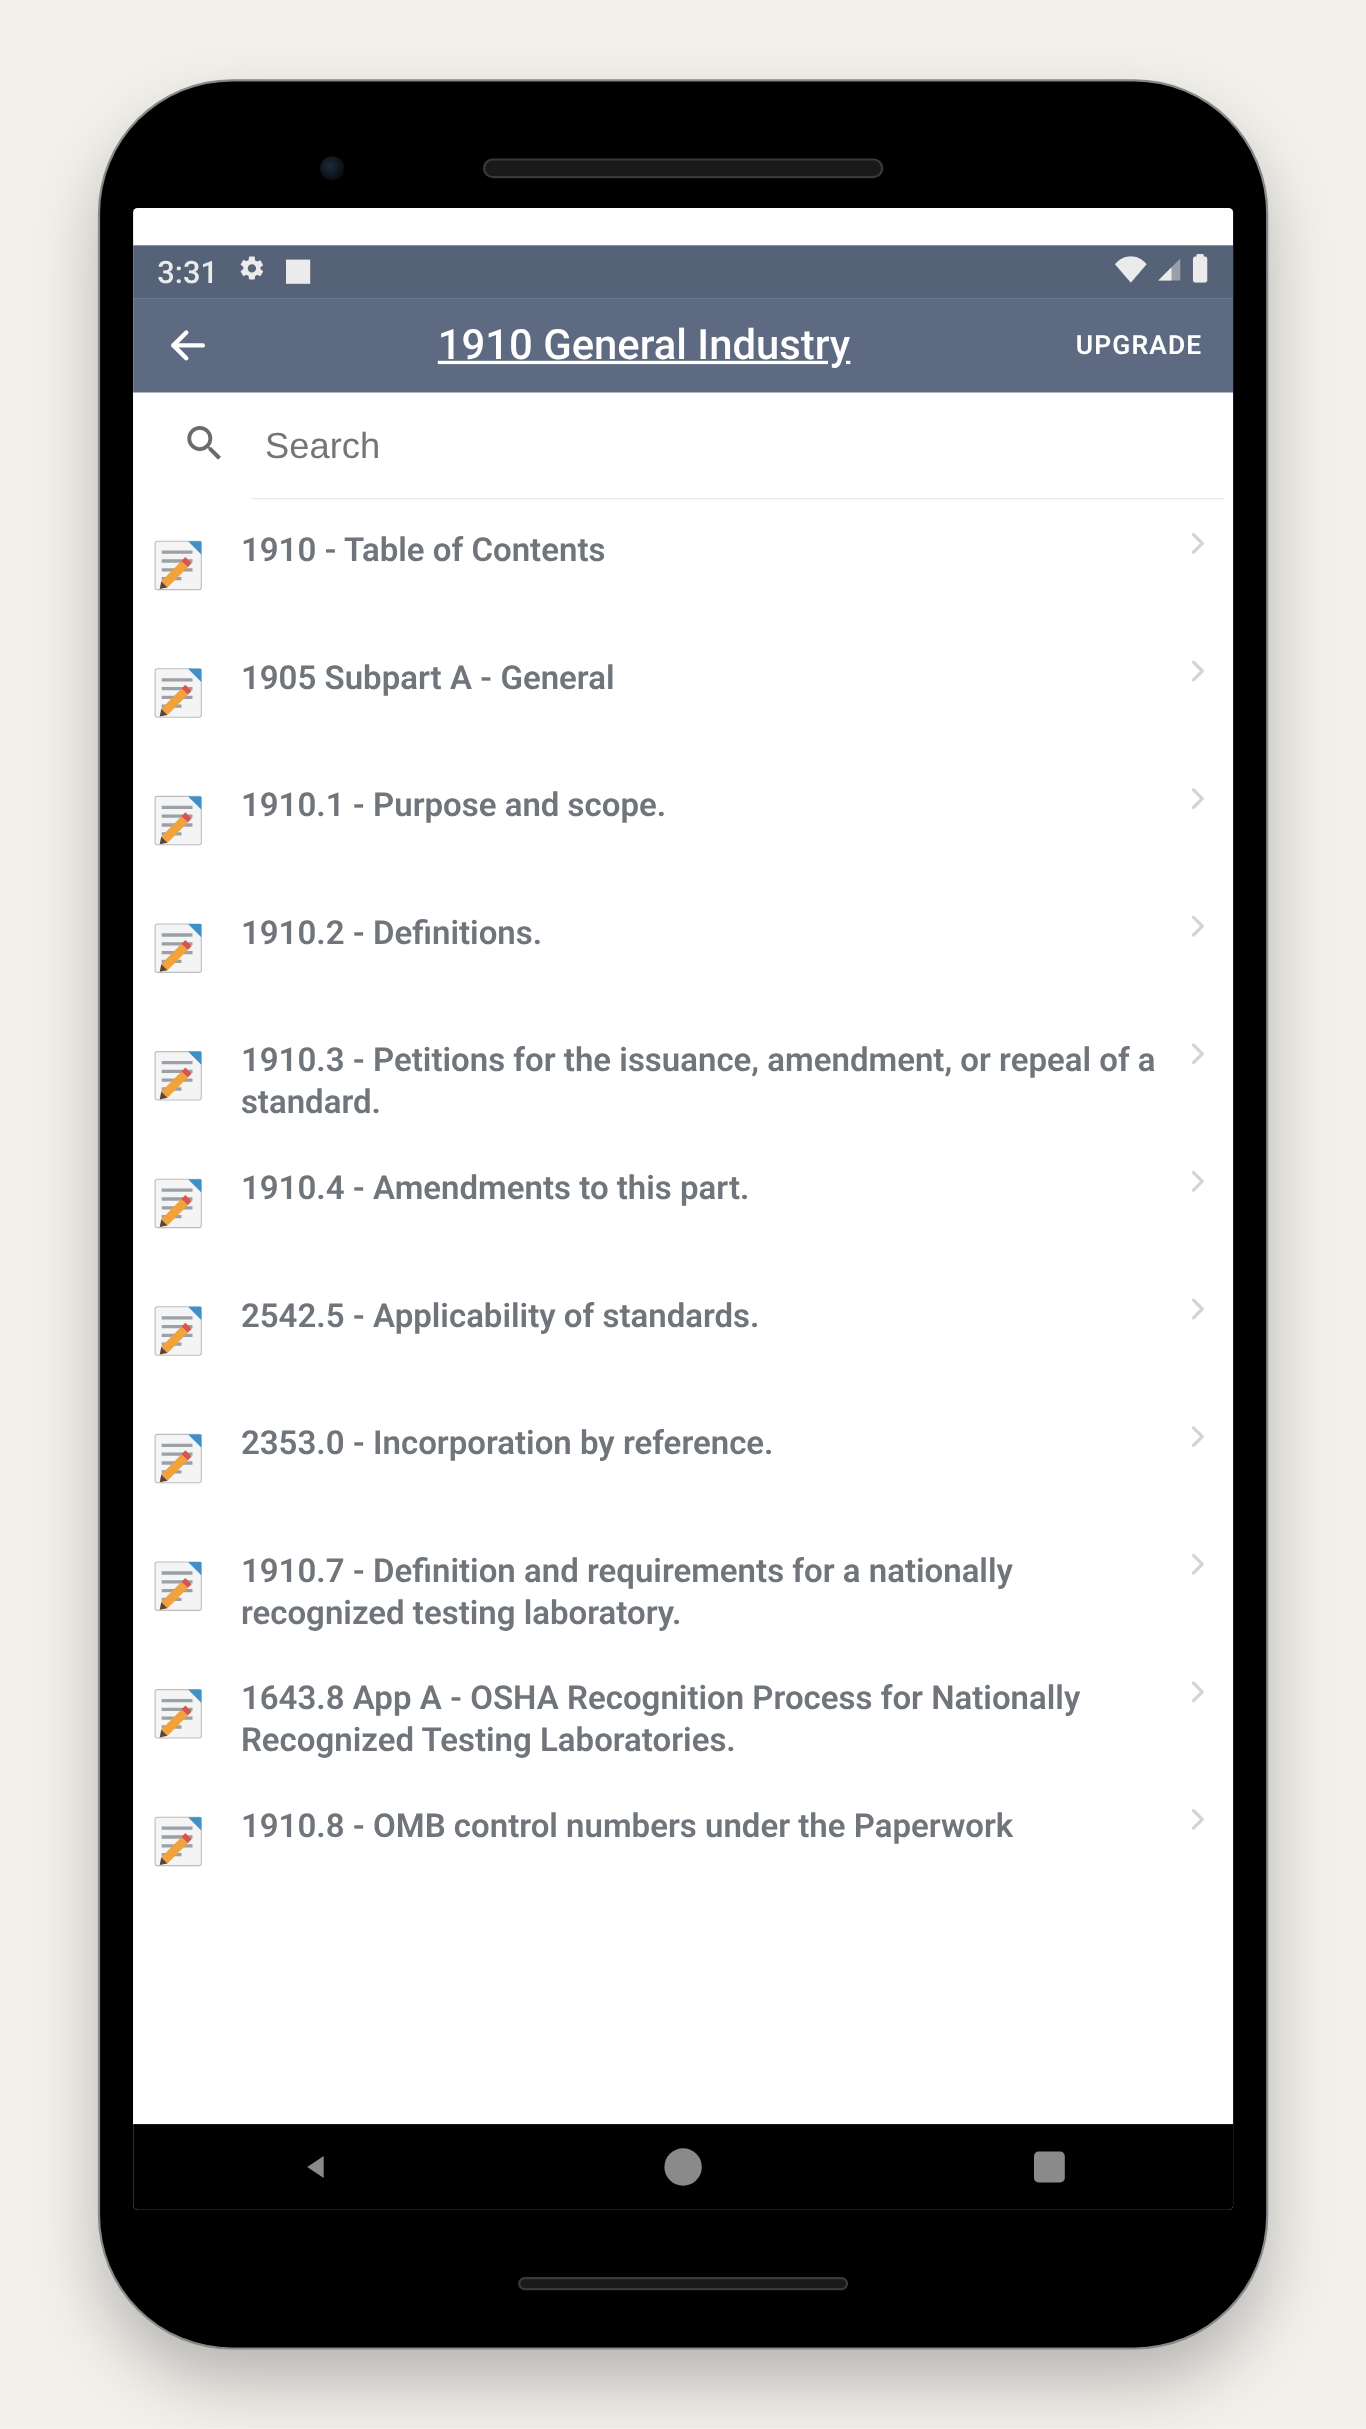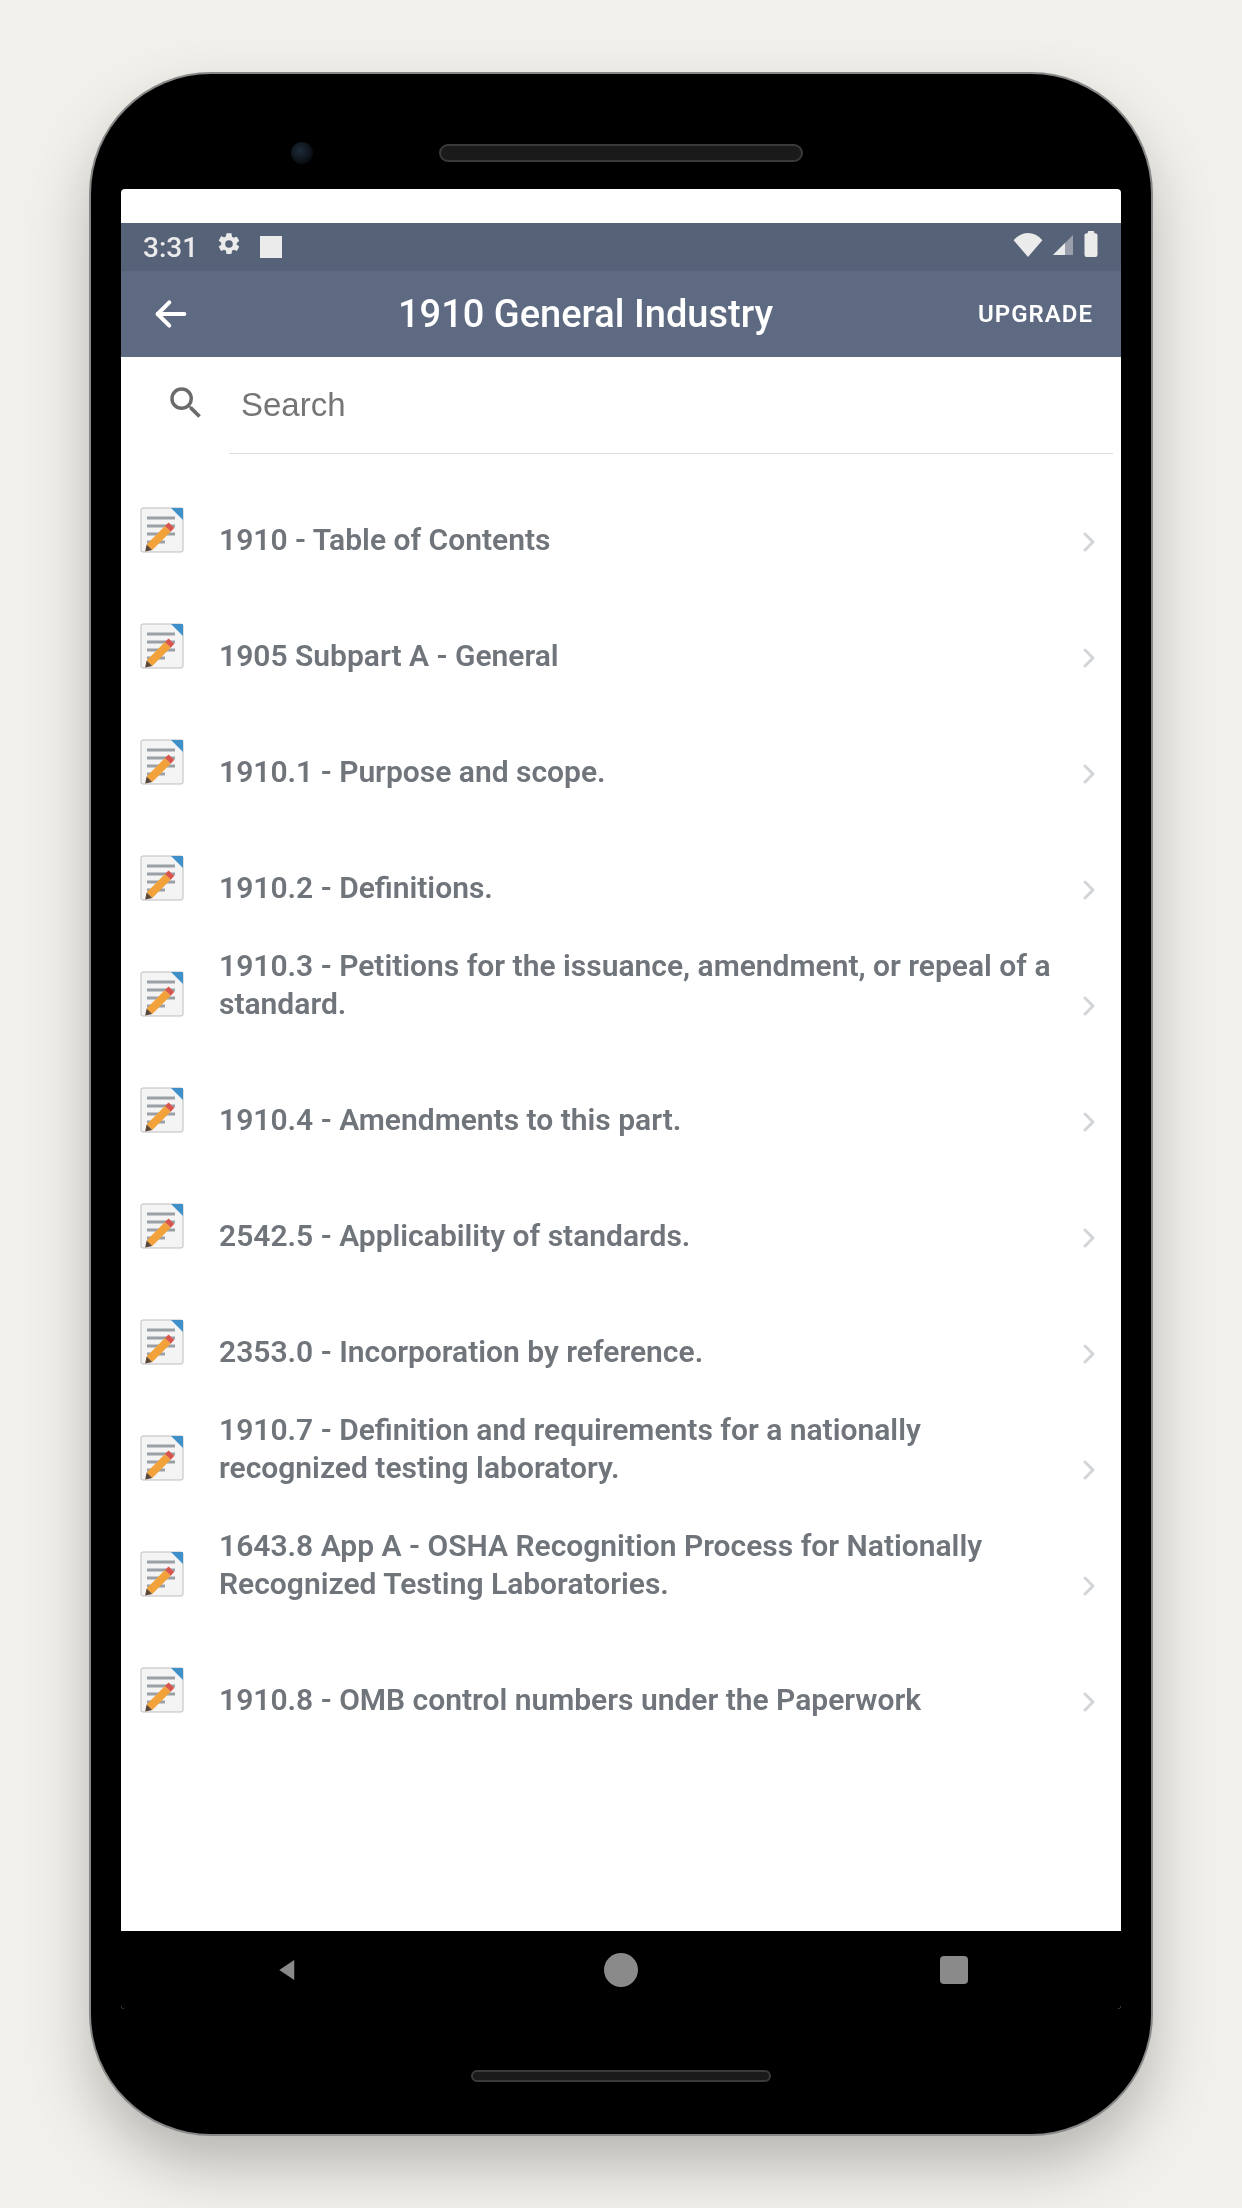--- a/index.html
+++ b/index.html
@@ -108,21 +108,21 @@
   color: #555;
   padding: 8px 4px;
   margin-left: 30px;
 }
 .search-underline { margin-left: 108px; margin-right: 8px; height:1px; background:#ddd; }
 
 
 .list { flex:1; overflow:hidden; background:#fff; padding-top:8px; }
 .row {
   display: flex;
-  align-items: flex-end;
+  align-items: flex-start;
   min-height: 116px;
   padding: 20px 20px 20px 14px;
   position: relative;
 }
 .row .doc { flex-shrink:0; margin-right: 24px; }
 .row .label {
   flex: 1;
   color: #6f757a;
   font-size: 30px;
   font-weight: 600;
@@ -188,21 +188,21 @@
     </div>
 
     <div class="app-bar">
       <div class="back-btn">
         <svg width="40" height="40" viewBox="0 0 24 24" fill="none" stroke="#fff" stroke-width="2.4" stroke-linecap="round" stroke-linejoin="round">
             <line x1="20" y1="12" x2="4" y2="12"></line>
             <polyline points="11 5 4 12 11 19"></polyline>
           </svg>
       </div>
       <div class="title-wrap">
-        <span style="font-size:38px;font-weight:500;">1910 General Industry</span>
+        <span style="font-size:38px;font-weight:500;text-decoration:underline;">1910 General Industry</span>
       </div>
       <div class="upgrade">UPGRADE</div>
     </div>
 
     <div class="search-row">
       <span>
         <svg class="search-icon" viewBox="0 0 24 24" fill="#6b6b6b">
             <path d="M15.5 14h-.79l-.28-.27A6.471 6.471 0 0 0 16 9.5 6.5 6.5 0 1 0 9.5 16c1.61 0 3.09-.59 4.23-1.57l.27.28v.79l5 4.99L20.49 19l-4.99-5zM9.5 14A4.5 4.5 0 1 1 14 9.5 4.5 4.5 0 0 1 9.5 14z"></path>
           </svg>
       </span>

